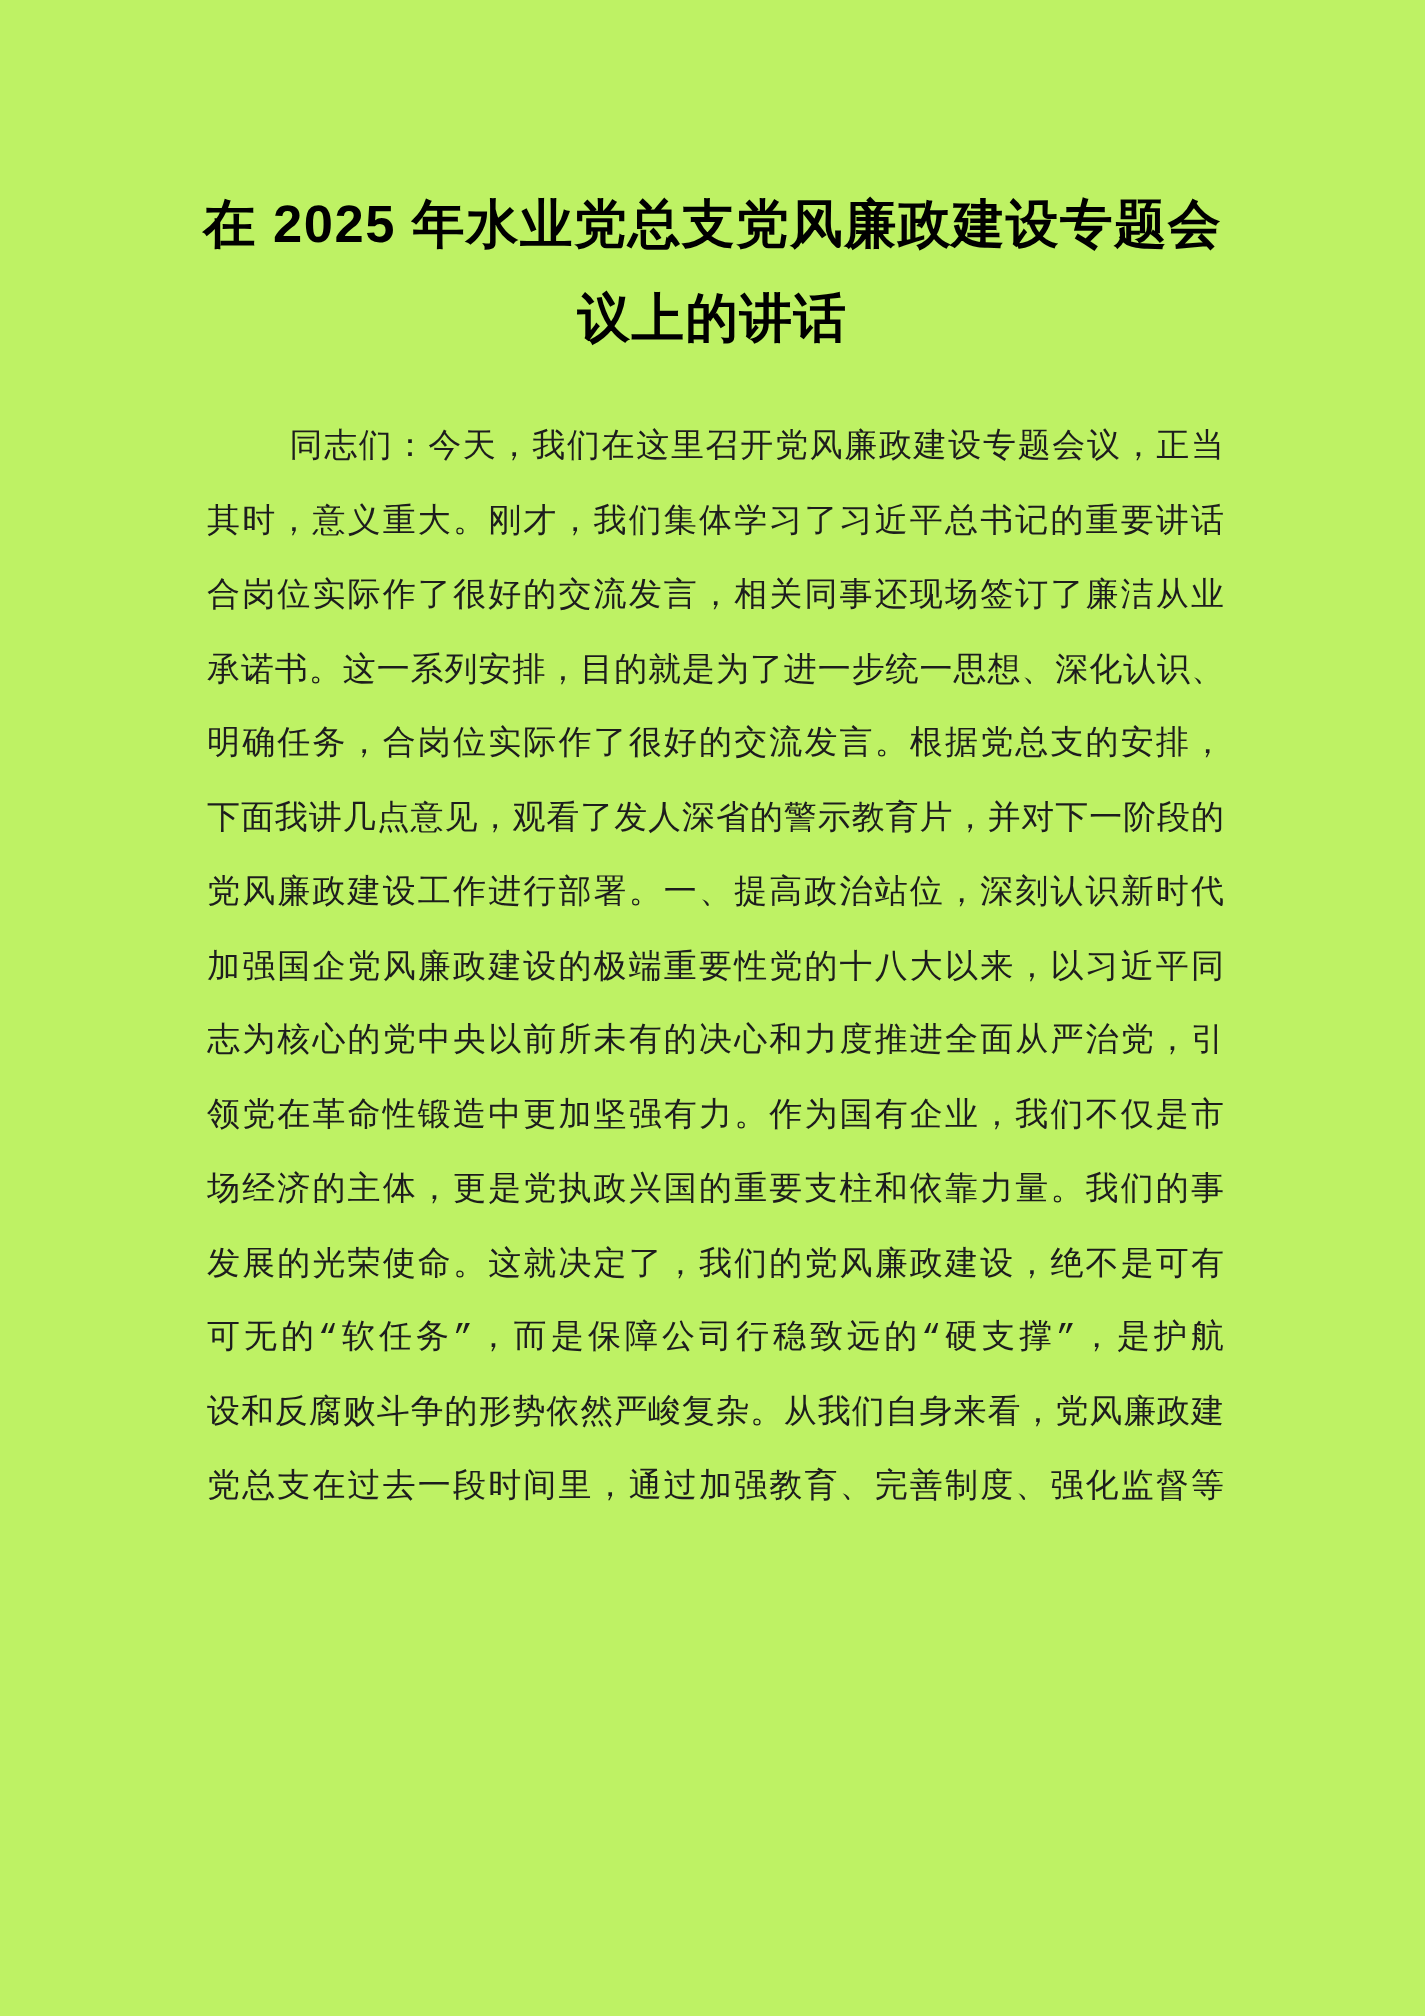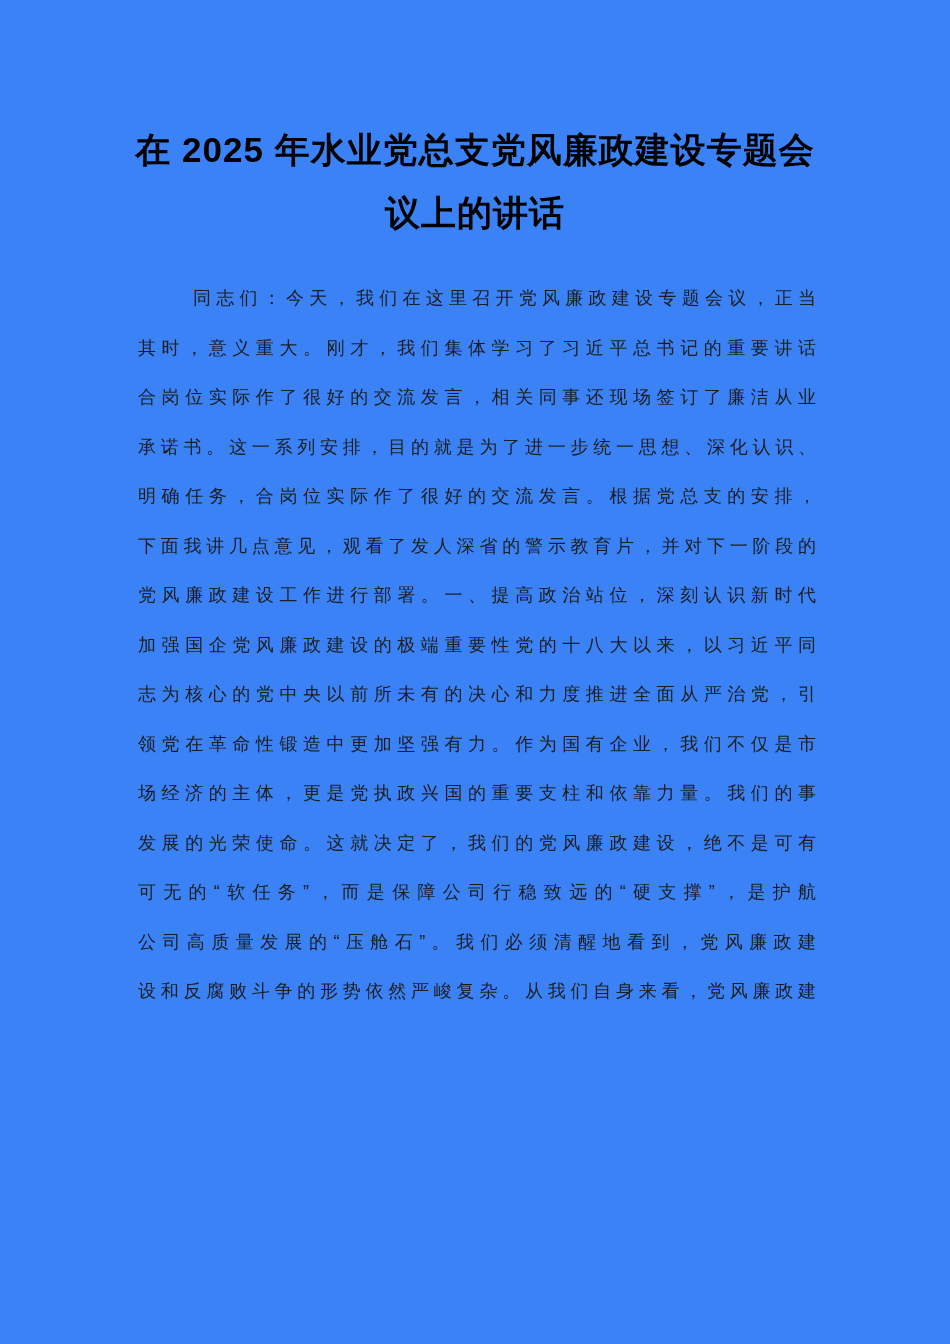--- a/index.html
+++ b/index.html
@@ -2,48 +2,48 @@
 <html><head>
 <meta charset="utf-8">
 <style>
   * { margin: 0; padding: 0; box-sizing: border-box; }
   html, body { background: #ffffff; }
   .page {
     position: relative;
     width: 950px;
     height: 1344px;
     margin: 0 auto;
-    background: #3b82f6;
+    background: #bef264;
     overflow: hidden;
     font-family: "Liberation Serif", "DejaVu Serif", serif;
   }
   .doc-title {
     padding-top: 118px;
     text-align: center;
     font-family: "Liberation Sans", "DejaVu Sans", sans-serif;
     font-weight: bold;
     font-size: 35px;
     line-height: 63px;
     color: #000000;
     letter-spacing: 1px;
   }
   .doc-body {
     margin-top: 30px;
     margin-left: 138px;
     width: 678px;
   }
   .body-line {
-    font-size: 18px;
+    font-size: 22px;
     line-height: 49.5px;
     height: 49.5px;
     color: #1d1d1d;
     text-align: justify;
     text-align-last: justify;
     white-space: nowrap;
-    font-family: Liberation Sans, sans-serif;
+    font-family: Liberation Mono, monospace;
   }
   .doc-body .body-line:nth-of-type(1) {
     padding-left: 55px;
   }
 </style>
 </head>
 <body>
 
 <div class="page">
 
@@ -60,17 +60,17 @@
       <div class="body-line">承诺书。这一系列安排，目的就是为了进一步统一思想、深化认识、</div>
       <div class="body-line">明确任务，合岗位实际作了很好的交流发言。根据党总支的安排，</div>
       <div class="body-line">下面我讲几点意见，观看了发人深省的警示教育片，并对下一阶段的</div>
       <div class="body-line">党风廉政建设工作进行部署。一、提高政治站位，深刻认识新时代</div>
       <div class="body-line">加强国企党风廉政建设的极端重要性党的十八大以来，以习近平同</div>
       <div class="body-line">志为核心的党中央以前所未有的决心和力度推进全面从严治党，引</div>
       <div class="body-line">领党在革命性锻造中更加坚强有力。作为国有企业，我们不仅是市</div>
       <div class="body-line">场经济的主体，更是党执政兴国的重要支柱和依靠力量。我们的事</div>
       <div class="body-line">发展的光荣使命。这就决定了，我们的党风廉政建设，绝不是可有</div>
       <div class="body-line">可无的“软任务”，而是保障公司行稳致远的“硬支撑”，是护航</div>
-      <div class="body-line">公司高质量发展的“压舱石”。我们必须清醒地看到，党风廉政建</div>
       <div class="body-line">设和反腐败斗争的形势依然严峻复杂。从我们自身来看，党风廉政建</div>
+      <div class="body-line">党总支在过去一段时间里，通过加强教育、完善制度、强化监督等</div>
     </div>
 
 </div>
 
 </body></html>

